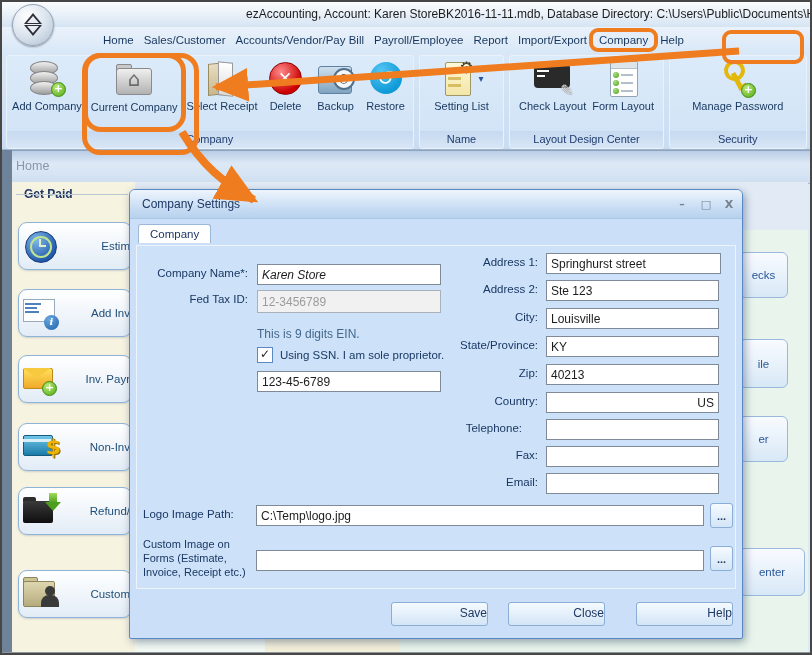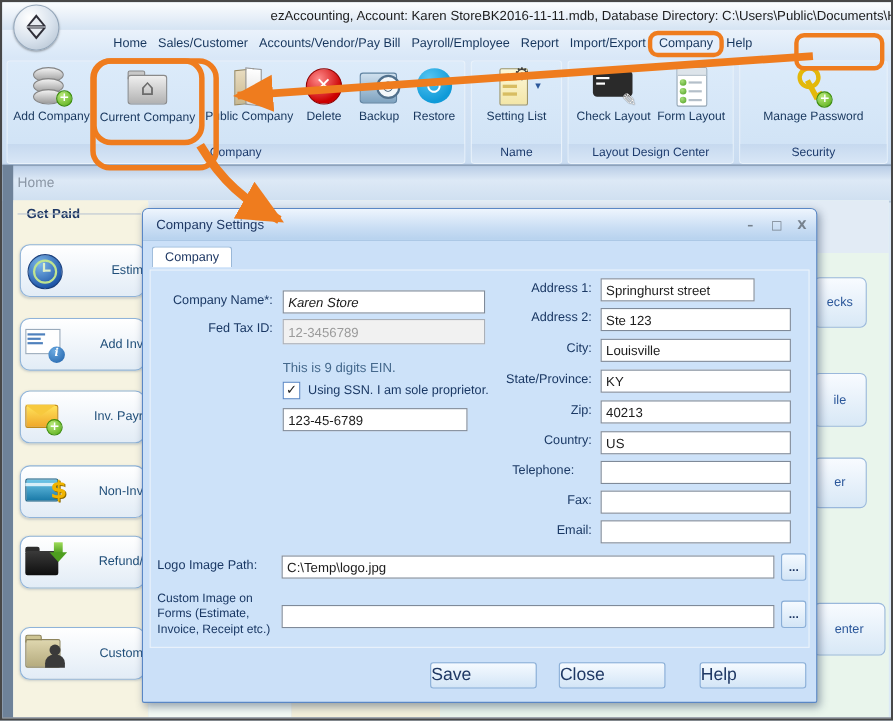--- a/index.html
+++ b/index.html
@@ -161,21 +161,21 @@
   #einnote{left:127px;top:137px;font-size:12px;color:#44688c;}
   #ssnrow{left:127px;top:157px;display:flex;align-items:center;}
   #ssncheck{width:14px;height:14px;background:#fff;border:1px solid #5a87c5;
     font:bold 12px/13px "DejaVu Sans",sans-serif;color:#222;text-align:center;cursor:pointer;}
   #ssnlabel{margin-left:7px;font-size:11.5px;color:#1a3864;}
   .browse{position:absolute;width:23px;height:25px;border:1px solid #8aaed6;border-radius:3px;
     background:linear-gradient(#f5faff,#d3e5f6);color:#1f3864;font:bold 11px/22px "Liberation Sans",sans-serif;
     text-align:center;cursor:pointer;}
   #custlabel{left:13px;top:348px;width:116px;font-size:11px;color:#1a3864;line-height:1.25;}
   .dbtn{position:absolute;top:412px;width:95px;height:22px;border:1px solid #8aaed6;border-radius:3px;
-    background:linear-gradient(#f5faff,#d3e5f6);color:#1f3864;font-size:16px;text-align:left;line-height:21px;cursor:pointer;}
+    background:linear-gradient(#f5faff,#d3e5f6);color:#1f3864;font-size:12px;text-align:right;line-height:21px;cursor:pointer;}
 
   
   #annbox1{left:720px;top:28px;width:74px;height:26px;border:4px solid #ef7c1e;border-radius:9px;z-index:9;}
   #annbox2{left:80px;top:51px;width:107px;height:92px;border:5px solid #ef7c1e;border-radius:18px;z-index:9;}
   #arrows{left:0;top:0;z-index:10;pointer-events:none;}
 </style>
 </head>
 <body>
 
 <div id="screen">
@@ -219,21 +219,21 @@
               <div class="fold"></div>
               <div class="house">⌂</div>
           </div>
           <span class="rlabel">Current Company</span>
         </div>
         <div class="rbtn">
           <div class="ric">
             <div class="ofback"></div>
               <div class="offront"></div>
           </div>
-          <span class="rlabel">Public Company</span>
+          <span class="rlabel">Select Receipt</span>
         </div>
         <div class="rbtn">
           <div class="ric">
               <div class="delc">✕</div>
             </div>
           <span class="rlabel">Delete</span>
         </div>
         <div class="rbtn">
           <div class="ric">
             <div class="bfold"></div>
@@ -410,34 +410,34 @@
 
     <span class="flabel" style="left:8px;top:77px;width:110px">Company Name*:</span>
     <input class="finput" style="left: 127px; top: 74px; width: 184px; font-style: italic;" value="Karen Store">
     <span class="flabel" style="left:8px;top:103px;width:110px">Fed Tax ID:</span>
     <input class="finput dis" style="left: 127px; top: 100px; width: 184px; height: 23px;" disabled="" value="12-3456789">
     <span id="einnote" class="abs">This is 9 digits EIN.</span>
     <div id="ssnrow" class="abs">
       <div id="ssncheck">✓</div>
       <span id="ssnlabel">Using SSN. I am sole proprietor.</span>
     </div>
-    <input class="finput" style="left: 127px; top: 181px; width: 168px;" value="123-45-6789">
+    <input class="finput" style="left: 127px; top: 181px; width: 184px;" value="123-45-6789">
 
     <span class="flabel" style="left:288px;top:66px;width:120px">Address 1:</span>
-    <input class="finput" style="left: 416px; top: 63px; width: 140px;" value="Springhurst street">
+    <input class="finput" style="left: 416px; top: 63px; width: 175px;" value="Springhurst street">
     <span class="flabel" style="left:288px;top:93px;width:120px">Address 2:</span>
     <input class="finput" style="left: 416px; top: 90px; width: 173px;" value="Ste 123">
     <span class="flabel" style="left:288px;top:121px;width:120px">City:</span>
     <input class="finput" style="left: 416px; top: 118px; width: 173px;" value="Louisville">
     <span class="flabel" style="left:288px;top:149px;width:120px">State/Province:</span>
     <input class="finput" style="left: 416px; top: 146px; width: 173px;" value="KY">
     <span class="flabel" style="left:288px;top:177px;width:120px">Zip:</span>
     <input class="finput" style="left: 416px; top: 174px; width: 173px;" value="40213">
     <span class="flabel" style="left:288px;top:205px;width:120px">Country:</span>
-    <input class="finput" style="left: 416px; top: 202px; width: 173px;" value="US">
+    <input class="finput" style="left: 416px; top: 202px; width: 173px; text-align: right;" value="US">
     <span class="flabel" style="left:272px;top:232px;width:120px">Telephone:</span>
     <input class="finput" style="left: 416px; top: 229px; width: 173px;" value="">
     <span class="flabel" style="left:288px;top:259px;width:120px">Fax:</span>
     <input class="finput" style="left: 416px; top: 256px; width: 173px;" value="">
     <span class="flabel" style="left:288px;top:286px;width:120px">Email:</span>
     <input class="finput" style="left: 416px; top: 283px; width: 173px;" value="">
 
     <span class="flabel" style="left:13px;top:318px;width:120px;text-align:left">Logo Image Path:</span>
     <input class="finput" style="left: 126px; top: 315px; width: 448px;" value="C:\Temp\logo.jpg">
     <button class="browse" style="left:580px;top:313px">...</button>

